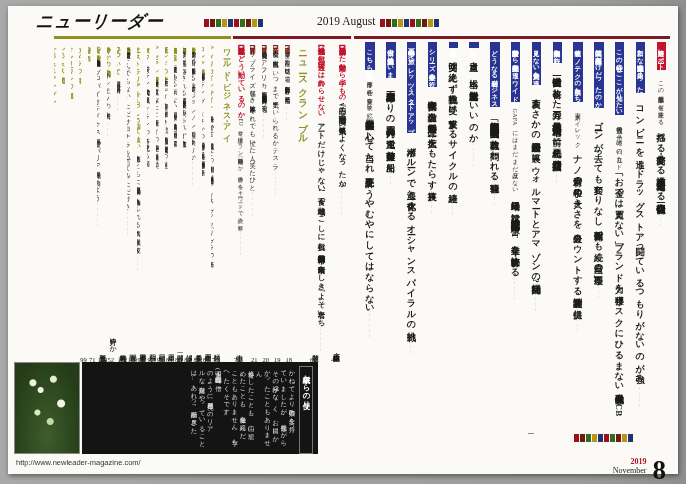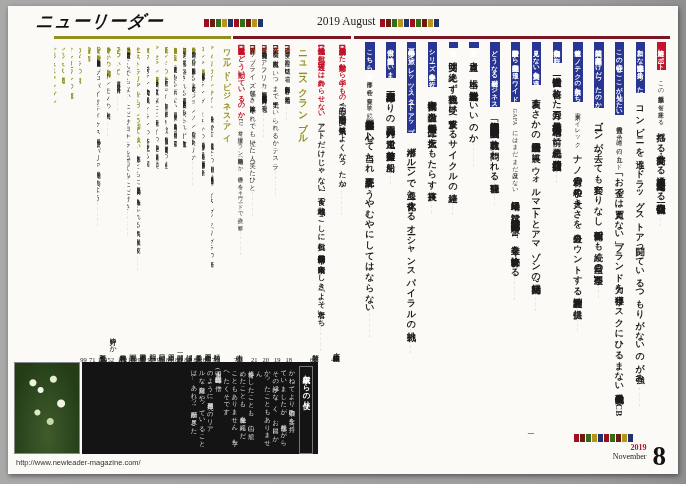--- a/index.html
+++ b/index.html
@@ -82,21 +82,21 @@
     background:#141414;color:#ededed;writing-mode:vertical-rl;
     padding:4px 5px;box-sizing:border-box;overflow:hidden;}
   #covernote .cbadge{font-size:7.5px;font-weight:bold;color:#fff;
     border:1px solid #777;padding:3px 1px;margin-left:3px;height:80px;}
   .nline{font-size:6.3px;line-height:1.3;letter-spacing:.5px;color:#ddd;}
   #url{position:absolute;left:8px;top:452px;font-size:7.5px;color:#333;
        font-family:"Liberation Sans","DejaVu Sans",sans-serif;}
   
   #brblock{position:absolute;right:10px;top:428px;width:96px;}
   #brblock .stripes{position:static;margin-left:2px;}
-  #brrow{display:flex;align-items:flex-start;margin-top:2px;}
+  #brrow{display:flex;align-items:flex-start;margin-top:16px;}
   #bryear{font-size:8px;color:#b01226;font-weight:bold;line-height:1.1;text-align:right;flex:1;}
   #brmonth{font-size:8px;color:#222;line-height:1.1;}
   #brnum{font-size:27px;font-weight:bold;color:#111;line-height:.95;margin-left:6px;margin-right:2px;}
 </style>
 </head>
 <body>
 
 <div id="page">
 
   <div id="hdr">

